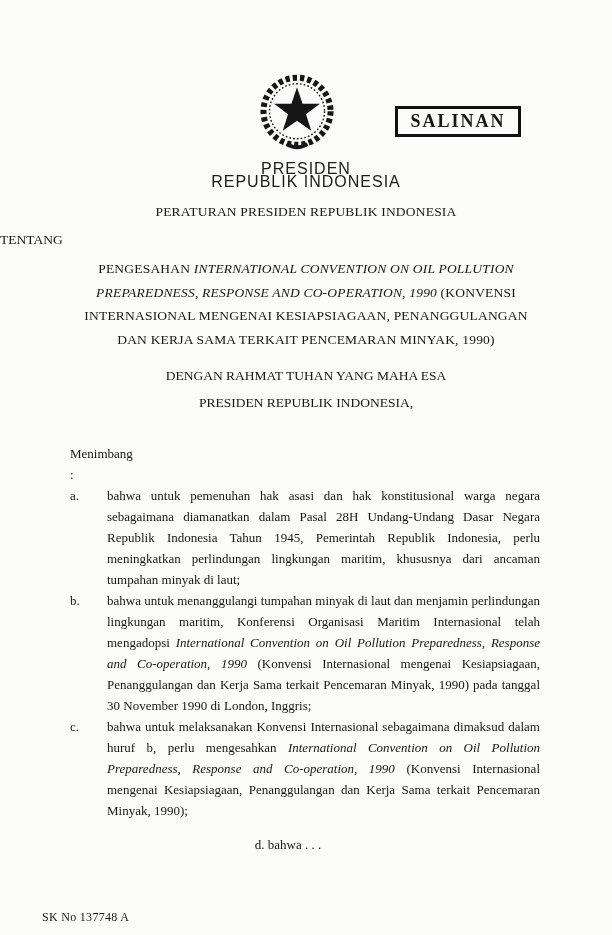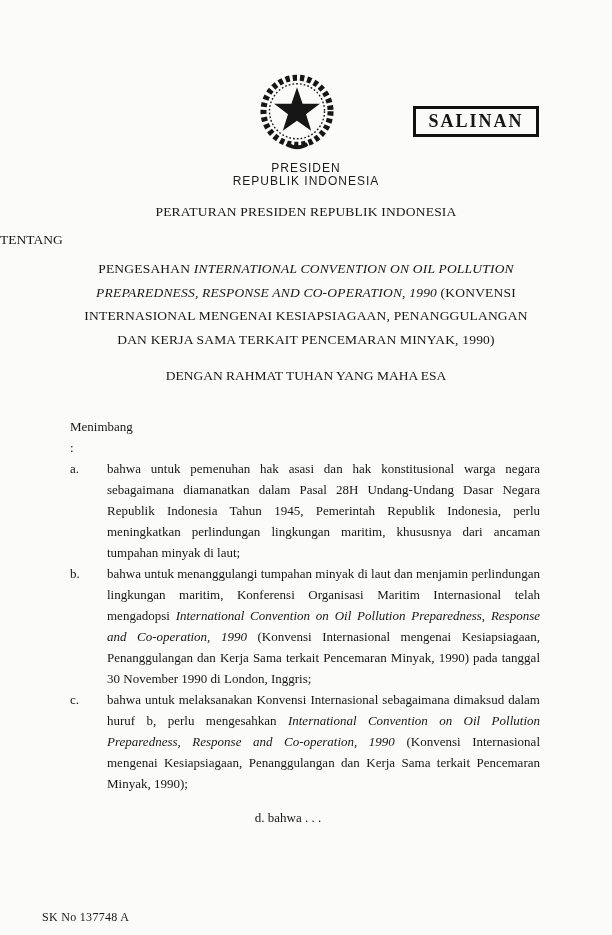--- a/index.html
+++ b/index.html
@@ -20,42 +20,42 @@
   .emblem {
     position: absolute;
     top: 68px;
     left: 254px;
     width: 86px;
     height: 90px;
   }
   .stamp {
     position: absolute;
     top: 106px;
-    left: 413px;
+    left: 395px;
     width: 120px;
     height: 25px;
     border: 3px solid #101010;
     display: flex;
     align-items: center;
     justify-content: center;
     font-weight: bold;
     font-size: 18px;
     letter-spacing: 2px;
     background: #fbfbf9;
   }
   .content {
     position: absolute;
     top: 162px;
     left: 0;
     right: 0;
   }
   .letterhead {
     text-align: center;
     font-family: "Liberation Sans", sans-serif;
-    font-size: 12px;
+    font-size: 16px;
     line-height: 13px;
     letter-spacing: 1px;
     color: #1c1c1c;
   }
   .title-block {
     margin-top: 13px;
     text-align: center;
     font-size: 13.5px;
     line-height: 22px;
     letter-spacing: 0.2px;
@@ -141,20 +141,21 @@
 
     <div class="title-block">
       <div>PERATURAN PRESIDEN REPUBLIK INDONESIA</div>
     </div>
 
     <div class="tentang">TENTANG</div>
 
     <div class="subject"><span>PENGESAHAN </span><span style="font-style: italic;">INTERNATIONAL CONVENTION ON OIL POLLUTION PREPAREDNESS, RESPONSE AND CO-OPERATION, 1990</span><span> (KONVENSI INTERNASIONAL MENGENAI KESIAPSIAGAAN, PENANGGULANGAN DAN KERJA SAMA TERKAIT PENCEMARAN MINYAK, 1990)</span></div>
 
     <div class="preamble-1">DENGAN RAHMAT TUHAN YANG MAHA ESA</div>
+    <div class="preamble-2">PRESIDEN REPUBLIK INDONESIA,</div>
 
     <div class="considering">
       <div class="m-label">Menimbang</div>
       <div class="m-colon">:</div>
       <div class="m-items">
 
         <div class="m-item">
           <div class="m-letter">a.</div>
           <div class="m-text"><span>bahwa untuk pemenuhan hak asasi dan hak konstitusional warga negara sebagaimana diamanatkan dalam Pasal 28H Undang-Undang Dasar Negara Republik Indonesia Tahun 1945, Pemerintah Republik Indonesia, perlu meningkatkan perlindungan lingkungan maritim, khususnya dari ancaman tumpahan minyak di laut;</span></div>
         </div>

